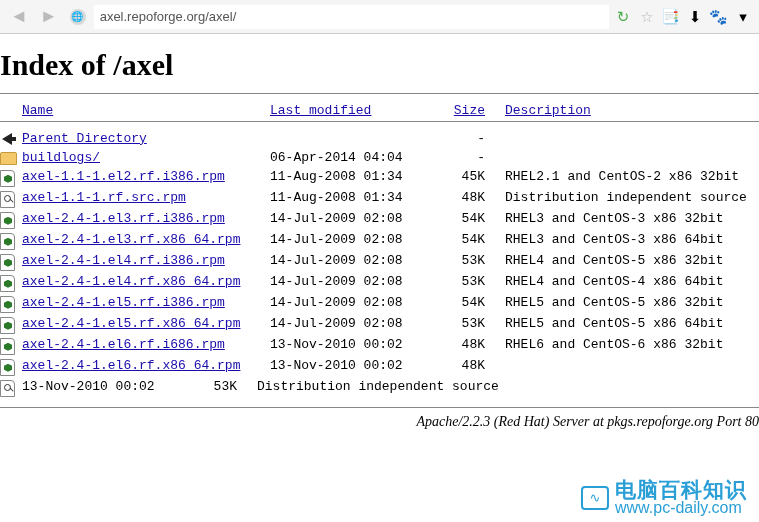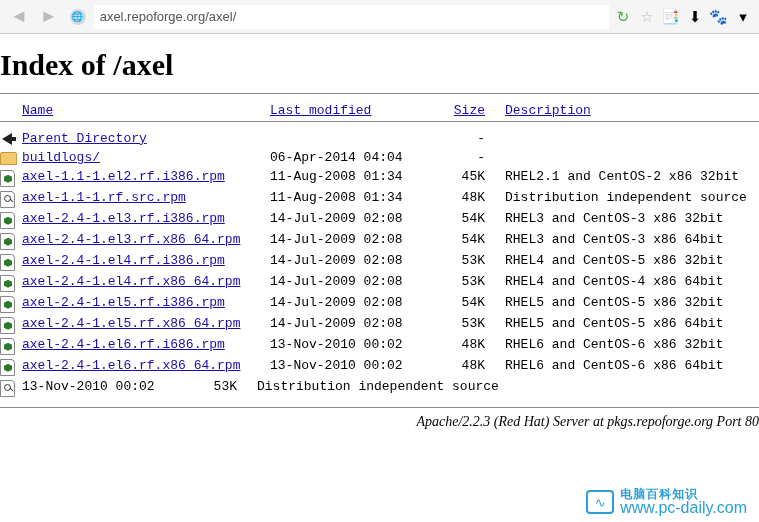--- a/index.html
+++ b/index.html
@@ -78,21 +78,21 @@
 .watermark {
   position: fixed; right: 12px; bottom: 6px; display: flex; align-items: center; gap: 6px;
   font: 14px/1 "Microsoft YaHei", Arial, sans-serif; color: #2a9fd6;
 }
 .wm-badge {
   width: 28px; height: 24px; border: 2px solid #2a9fd6; border-radius: 4px;
   display: flex; align-items: center; justify-content: center;
 }
 .wm-pulse { font-size: 13px; color: #2a9fd6; }
 .wm-text { display: flex; flex-direction: column; }
-.wm-cn { font-size: 12px; font-weight: bold; letter-spacing: 1px; }
+.wm-cn { font-size: 21px; font-weight: bold; letter-spacing: 1px; }
 .wm-url { font-size: 16px; }
 </style>
 </head>
 <body>
 
 <div class="toolbar">
   <span class="nav-arrow">◄</span>
   <span class="nav-arrow">►</span>
   <span class="globe">🌐</span>
   <span class="urlbar">axel.repoforge.org/axel/</span>
@@ -195,21 +195,20 @@
           <span class="name-col"><a>axel-2.4-1.el6.rf.i686.rpm</a></span>
           <span class="mod-col">13-Nov-2010 00:02</span>
           <span class="size-col">48K</span>
           <span class="desc-col">RHEL6 and CentOS-6 x86 32bit</span>
         </div>
         <div class="row">
           <span class="icon-col"><span class="icon icon-pkg"></span></span>
           <span class="name-col"><a>axel-2.4-1.el6.rf.x86_64.rpm</a></span>
           <span class="mod-col">13-Nov-2010 00:02</span>
           <span class="size-col">48K</span>
-          <span class="desc-col">RHEL6 and CentOS-6 x86 64bit</span>
         </div>
         <div class="row">
           <span class="icon-col"><span class="icon icon-src"></span></span>
           <span class="mod-col">13-Nov-2010 00:02</span>
           <span class="size-col">53K</span>
           <span class="desc-col">Distribution independent source</span>
         </div>
       </div>
   </div>
 

